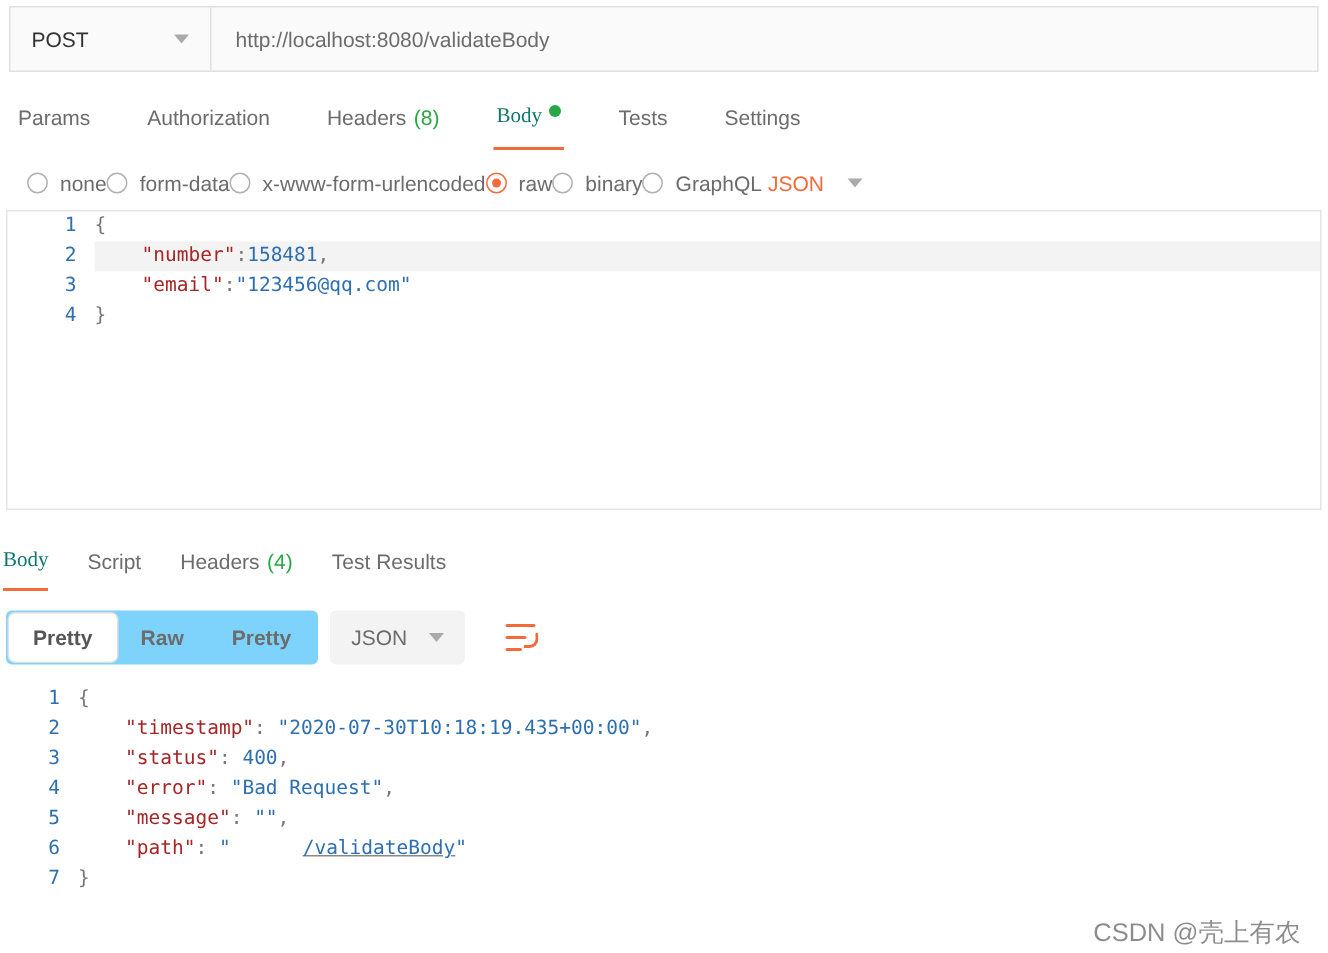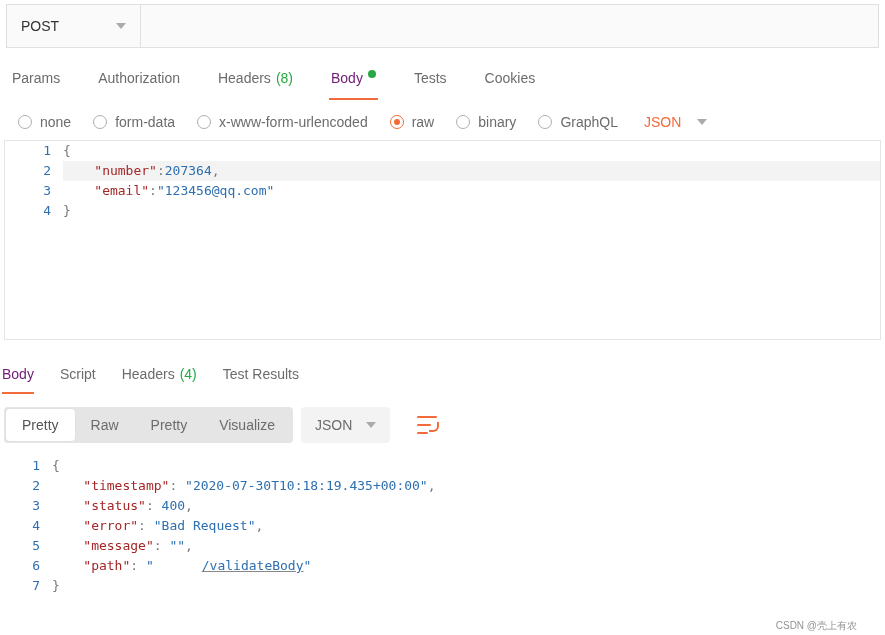--- a/index.html
+++ b/index.html
@@ -54,30 +54,29 @@
   }
   .tab {
     padding: 0 2px 12px;
     color: #6c6c6c;
     font-size: 14px;
     border-bottom: 2px solid transparent;
     display: flex;
     gap: 5px;
     cursor: pointer;
   }
-  .tab.active { border-bottom-color: #f26b3a; color: #701a75; }
+  .tab.active { border-bottom-color: #f26b3a; color: #0f766e; font-family: Liberation Serif, serif; }
   .count { color: #27a844; }
   .dot-green {
     width: 8px; height: 8px; border-radius: 50%;
     background: #27a844;
   }
   
   .radios {
     display: flex;
-    gap: 22px;
     align-items: center;
     padding: 14px 18px 10px;
     color: #6c6c6c;
     font-size: 14px;
   }
   .radio {
     display: flex; align-items: center; gap: 8px; cursor: pointer;
   }
   .rdot {
     width: 14px; height: 14px; border-radius: 50%;
@@ -141,23 +140,24 @@
   .resp-tabs .tab.active { border-bottom-color: #f26b3a; }
 
   .resp-toolbar {
     display: flex;
     gap: 8px;
     align-items: center;
     padding: 12px 4px 12px;
   }
   .seg {
     display: flex;
-    background: #e5e5e5;
+    background: #7dd3fc;
     border-radius: 4px;
     padding: 2px;
+    font-weight: bold;
   }
   .seg .seg-btn {
     padding: 8px 16px;
     color: #6c6c6c;
     font-size: 14px;
     border-radius: 4px;
     cursor: pointer;
   }
   .seg .seg-btn.active {
     background: #fff;
@@ -190,35 +190,36 @@
   .resp-editor {
     font-family: Consolas, Menlo, monospace;
     font-size: 13px;
     line-height: 20px;
   }
   .resp-editor .gutter { width: 52px; color: #2d6fb1; }
   .underline { text-decoration: underline; text-decoration-color: #888; margin-left: 48px; }
 
   .watermark {
     position: absolute;
-    right: 28px; bottom: 2px;
-    font-size: 10px;
+    right: 18px; bottom: 2px;
+    font-size: 17px;
     color: rgba(0,0,0,0.45);
     text-shadow: 0 0 2px rgba(255,255,255,0.6);
     pointer-events: none;
   }
 </style>
 </head>
 <body>
 
 <div class="req-bar">
   <div class="method-select">
     <span>POST</span>
     <span class="method-caret"></span>
   </div>
+  <input class="url-input" type="text" value="http://localhost:8080/validateBody" style="">
 </div>
 
 <div class="tabs">
   <div class="tab">
       <span>Params</span>
     </div>
   <div class="tab">
       <span>Authorization</span>
     </div>
   <div class="tab">
@@ -226,21 +227,21 @@
     <span class="count">(8)</span>
   </div>
   <div class="tab active">
     <span>Body</span>
     <span class="dot-green"></span>
   </div>
   <div class="tab">
       <span>Tests</span>
     </div>
   <div class="tab">
-      <span>Cookies</span>
+      <span>Settings</span>
     </div>
 </div>
 
 <div class="radios">
   <div class="radio">
     <span class="rdot"></span>
     <span>none</span>
   </div>
   <div class="radio">
     <span class="rdot"></span>
@@ -271,21 +272,21 @@
 <div class="editor-wrap">
   <div class="editor code-row">
     <div class="gutter">
       <div class="gutter-line">1</div>
       <div class="gutter-line">2</div>
       <div class="gutter-line">3</div>
       <div class="gutter-line">4</div>
     </div>
     <div class="code-col">
       <div class="code-line"><span class="brace">{</span></div>
-      <div class="code-line highlight-line"><span>    </span><span class="key">"number"</span><span class="punct">:</span><span class="num">207364</span><span class="punct">,</span></div>
+      <div class="code-line highlight-line"><span>    </span><span class="key">"number"</span><span class="punct">:</span><span class="num">158481</span><span class="punct">,</span></div>
       <div class="code-line"><span>    </span><span class="key">"email"</span><span class="punct">:</span><span class="str">"123456@qq.com"</span></div>
       <div class="code-line"><span class="brace">}</span></div>
     </div>
   </div>
 </div>
 
 <div class="resp-tabs">
   <div class="tab active">
       <span>Body</span>
     </div>
@@ -299,21 +300,20 @@
   <div class="tab">
       <span>Test Results</span>
     </div>
 </div>
 
 <div class="resp-toolbar">
   <div class="seg">
     <div class="seg-btn active">Pretty</div>
     <div class="seg-btn">Raw</div>
     <div class="seg-btn">Pretty</div>
-    <div class="seg-btn">Visualize</div>
   </div>
   <div class="resp-format">
     <span>JSON</span>
     <span class="lang-caret"></span>
   </div>
   <div class="wrap-btn">
     <div class="wrap-icon">
       <div class="bar"></div>
       <div class="bar wrap"></div>
       <div class="bar" style="width:55%"></div>

